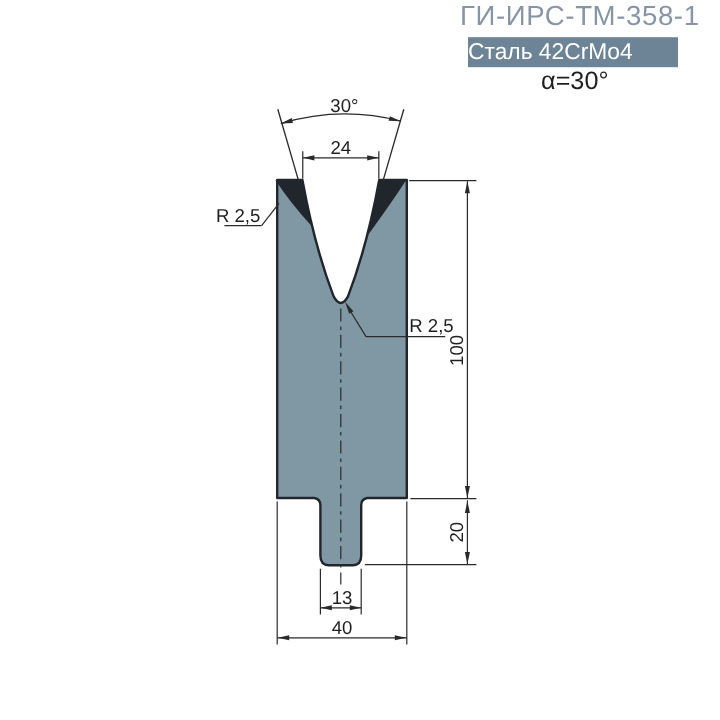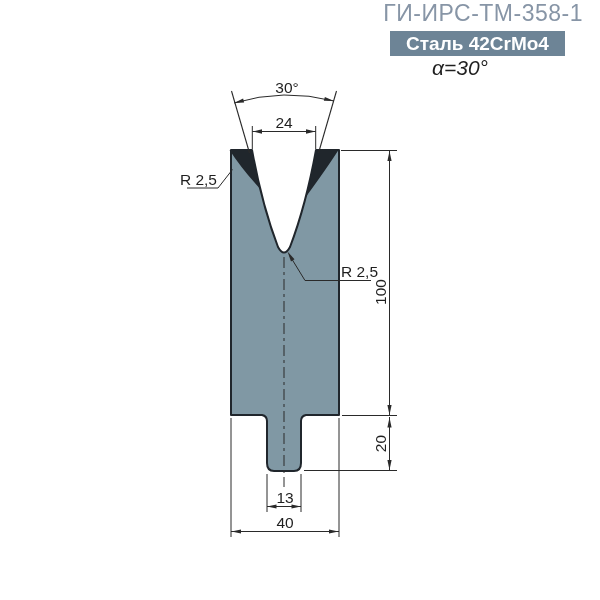--- a/index.html
+++ b/index.html
@@ -8,28 +8,27 @@
     font-family:"Liberation Sans", sans-serif;
   }
   .title{
     position:absolute;top:0px;right:17px;height:26px;line-height:26px;
     font-size:23px;font-weight:500;letter-spacing:0.5px;color:var(--title,#8795a6);
     white-space:nowrap;
   }
   .badge{
     position:absolute;top:31px;left:390px;width:175px;height:25px;
     background:var(--badge-bg,#6d8496);color:var(--badge-text,#ffffff);
-    font-size:19px;font-weight:bold;text-align:center;line-height:25px;
+    font-size:19px;font-weight:normal;line-height:25px;
     white-space:nowrap;
   }
   .alpha-note{
-    position:absolute;top:57px;left:410px;width:100px;height:22px;
+    position:absolute;top:57px;left:429px;width:100px;height:22px;
     font-size:21px;color:var(--note,#1f1f1f);text-align:center;line-height:22px;
     white-space:nowrap;
-    font-style:italic;
   }
   svg{position:absolute;left:0;top:0;}
   .die{fill:var(--die-fill,#8098a4);stroke:var(--outline,#20262c);stroke-width:2;stroke-linejoin:round;}
   .crescent{fill:var(--outline,#0e1114);stroke:none;}
   .dimline{stroke:var(--dim,#2a2a2a);stroke-width:1;fill:none;}
   .thinline{stroke:var(--dim,#2a2a2a);stroke-width:1.1;fill:none;}
   .centerline{stroke:var(--dim,#3a3a3a);stroke-width:1;fill:none;stroke-dasharray:11 4 3 4;}
   .arrow{fill:var(--dim,#2a2a2a);stroke:none;}
   .dimtext{fill:var(--note,#1f1f1f);font-size:15.5px;font-family:"Liberation Sans",sans-serif;}
 </style>

